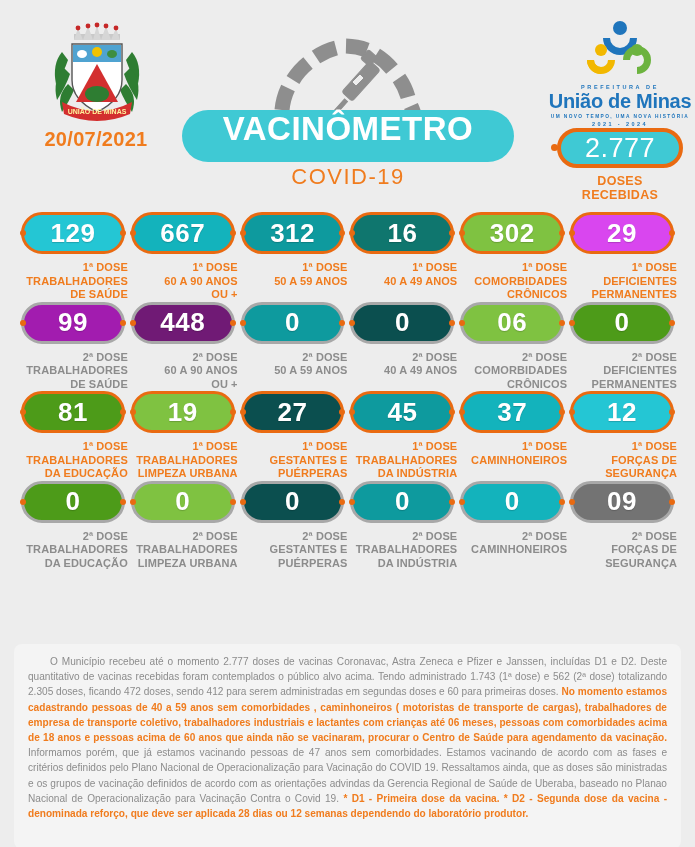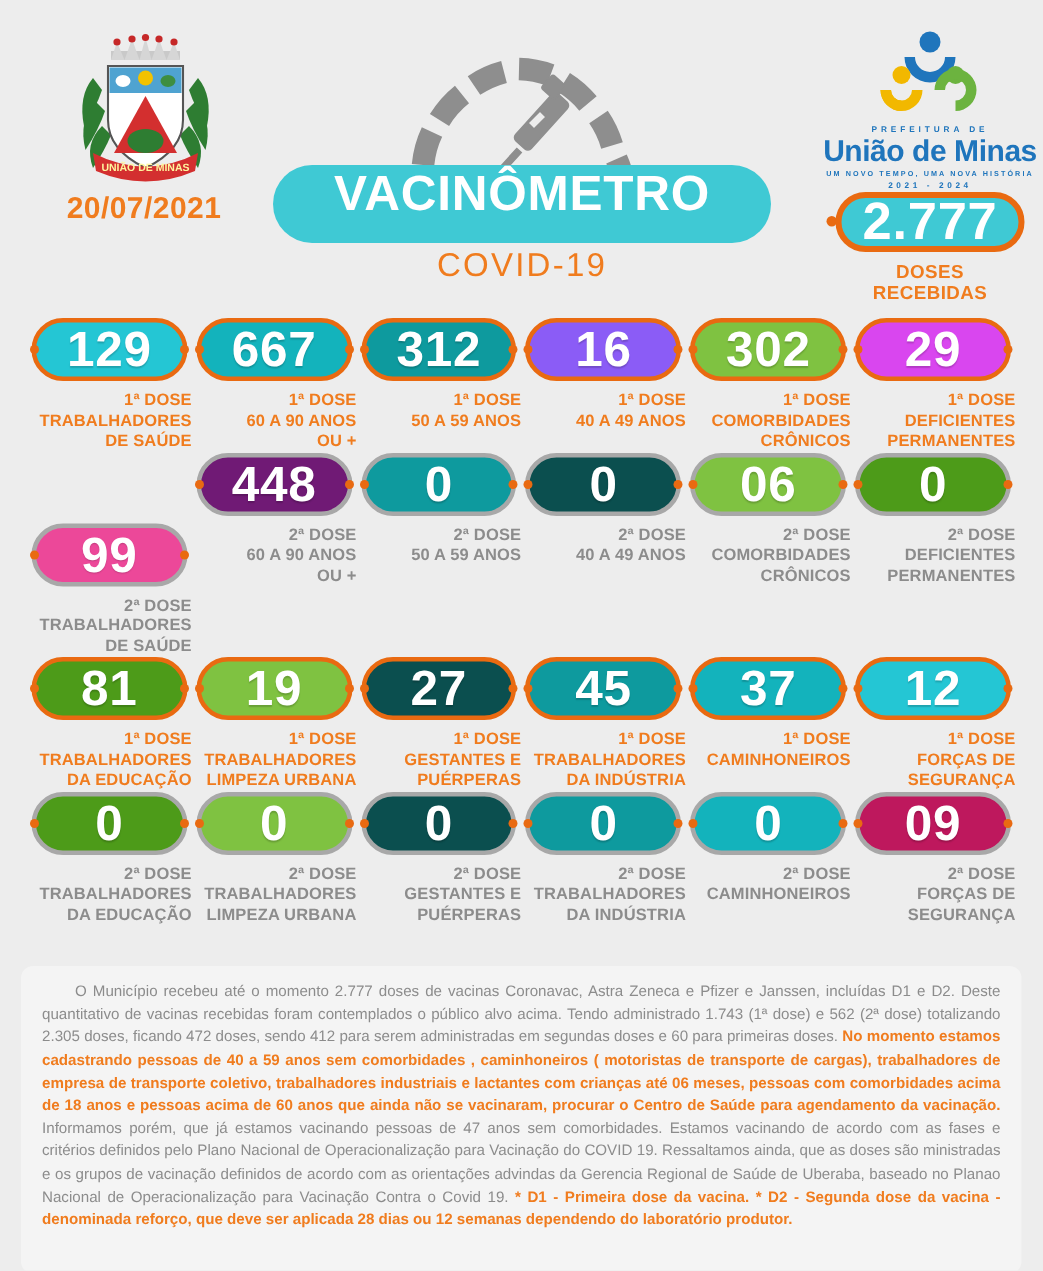--- a/index.html
+++ b/index.html
@@ -39,41 +39,41 @@
   .logo-pref { font-size: 5.5px; color: #1F75BC; letter-spacing: 2.6px; font-weight: bold; margin-top: 2px; }
   .logo-name { font-size: 20px; color: #1F75BC; font-weight: bold; letter-spacing: -.3px; }
   .logo-tag { font-size: 4.8px; color: #1F75BC; letter-spacing: 1.4px; font-weight: bold; margin-top: 1px; }
   .logo-years { font-size: 5.5px; color: #1F75BC; letter-spacing: 2.4px; font-weight: bold; margin-top: 2px; }
 
   .doses-badge {
     position: absolute; left: 557px; top: 128px; width: 126px; height: 40px;
     background: #3FC9D4; border: 4px solid #E96A11; border-radius: 22px;
     display: flex; align-items: center; justify-content: center;
   }
-  .doses-badge span { color: #fff; font-size: 35px; font-weight: bold; letter-spacing: .5px; }
+  .doses-badge span { color: #fff; font-size: 27px; font-weight: normal; letter-spacing: .5px; }
   .doses-dot {
     position: absolute; left: 551px; top: 144px; width: 7px; height: 7px;
     border-radius: 50%; background: #E96A11;
   }
   .doses-label {
     position: absolute; left: 557px; top: 174px; width: 126px; text-align: center;
     color: #F07C1E; font-size: 12.5px; font-weight: bold; line-height: 14px; letter-spacing: .3px;
   }
 
   
   .row { position: relative; display: flex; padding: 0 18px; }
   .cell { flex: 1; position: relative; }
 
   .pill {
     position: relative; height: 42px; border-radius: 21px;
     display: flex; align-items: center; justify-content: center;
     margin: 0 3px;
   }
   .pill .num {
-    color: #ffffff; font-size: 33px; font-weight: bold; letter-spacing: .5px;
+    color: #ffffff; font-size: 26px; font-weight: bold; letter-spacing: .5px;
     text-shadow: 0 1px 1px rgba(0,0,0,.18);
   }
   .pill.orange { border: 3.5px solid #E96A11; }
   .pill.gray   { border: 3.5px solid #A8A8A8; }
 
   .conn {
     position: absolute; width: 6px; height: 6px; border-radius: 50%;
     top: 50%; margin-top: -3px; z-index: 4;
   }
   .conn.orange { background: #E96A11; }
@@ -230,21 +230,21 @@
             <span class="num">312</span>
             <span class="conn orange l"></span>
             <span class="conn orange r"></span>
           </div>
           <div class="cap orange">
             <div>1ª DOSE</div>
             <div>50 A 59 ANOS</div>
           </div>
         </div>
         <div class="cell">
-          <div class="pill orange" style="background: #8b5cf6; align-items: center;">
+          <div class="pill orange" style="background: #0f766e; align-items: center;">
             <span class="num">16</span>
             <span class="conn orange l"></span>
             <span class="conn orange r"></span>
           </div>
           <div class="cap orange">
             <div>1ª DOSE</div>
             <div>40 A 49 ANOS</div>
           </div>
         </div>
         <div class="cell">
@@ -267,21 +267,21 @@
           </div>
           <div class="cap orange">
             <div>1ª DOSE</div>
             <div>DEFICIENTES</div>
             <div>PERMANENTES</div>
           </div>
         </div>
       </div>
       <div class="row">
         <div class="cell">
-          <div class="pill gray" style="background: #ec4899; margin-top: 47px;">
+          <div class="pill gray" style="background: #a21caf;">
             <span class="num">99</span>
             <span class="conn gray l"></span>
             <span class="conn gray r"></span>
           </div>
           <div class="cap gray">
             <div>2ª DOSE</div>
             <div>TRABALHADORES</div>
             <div>DE SAÚDE</div>
           </div>
         </div>
@@ -471,21 +471,21 @@
             <span class="num">0</span>
             <span class="conn gray l"></span>
             <span class="conn gray r"></span>
           </div>
           <div class="cap gray">
             <div>2ª DOSE</div>
             <div>CAMINHONEIROS</div>
           </div>
         </div>
         <div class="cell">
-          <div class="pill gray" style="background: #be185d;">
+          <div class="pill gray" style="background: #737373;">
             <span class="num">09</span>
             <span class="conn gray l"></span>
             <span class="conn gray r"></span>
           </div>
           <div class="cap gray">
             <div>2ª DOSE</div>
             <div>FORÇAS DE</div>
             <div>SEGURANÇA</div>
           </div>
         </div>

